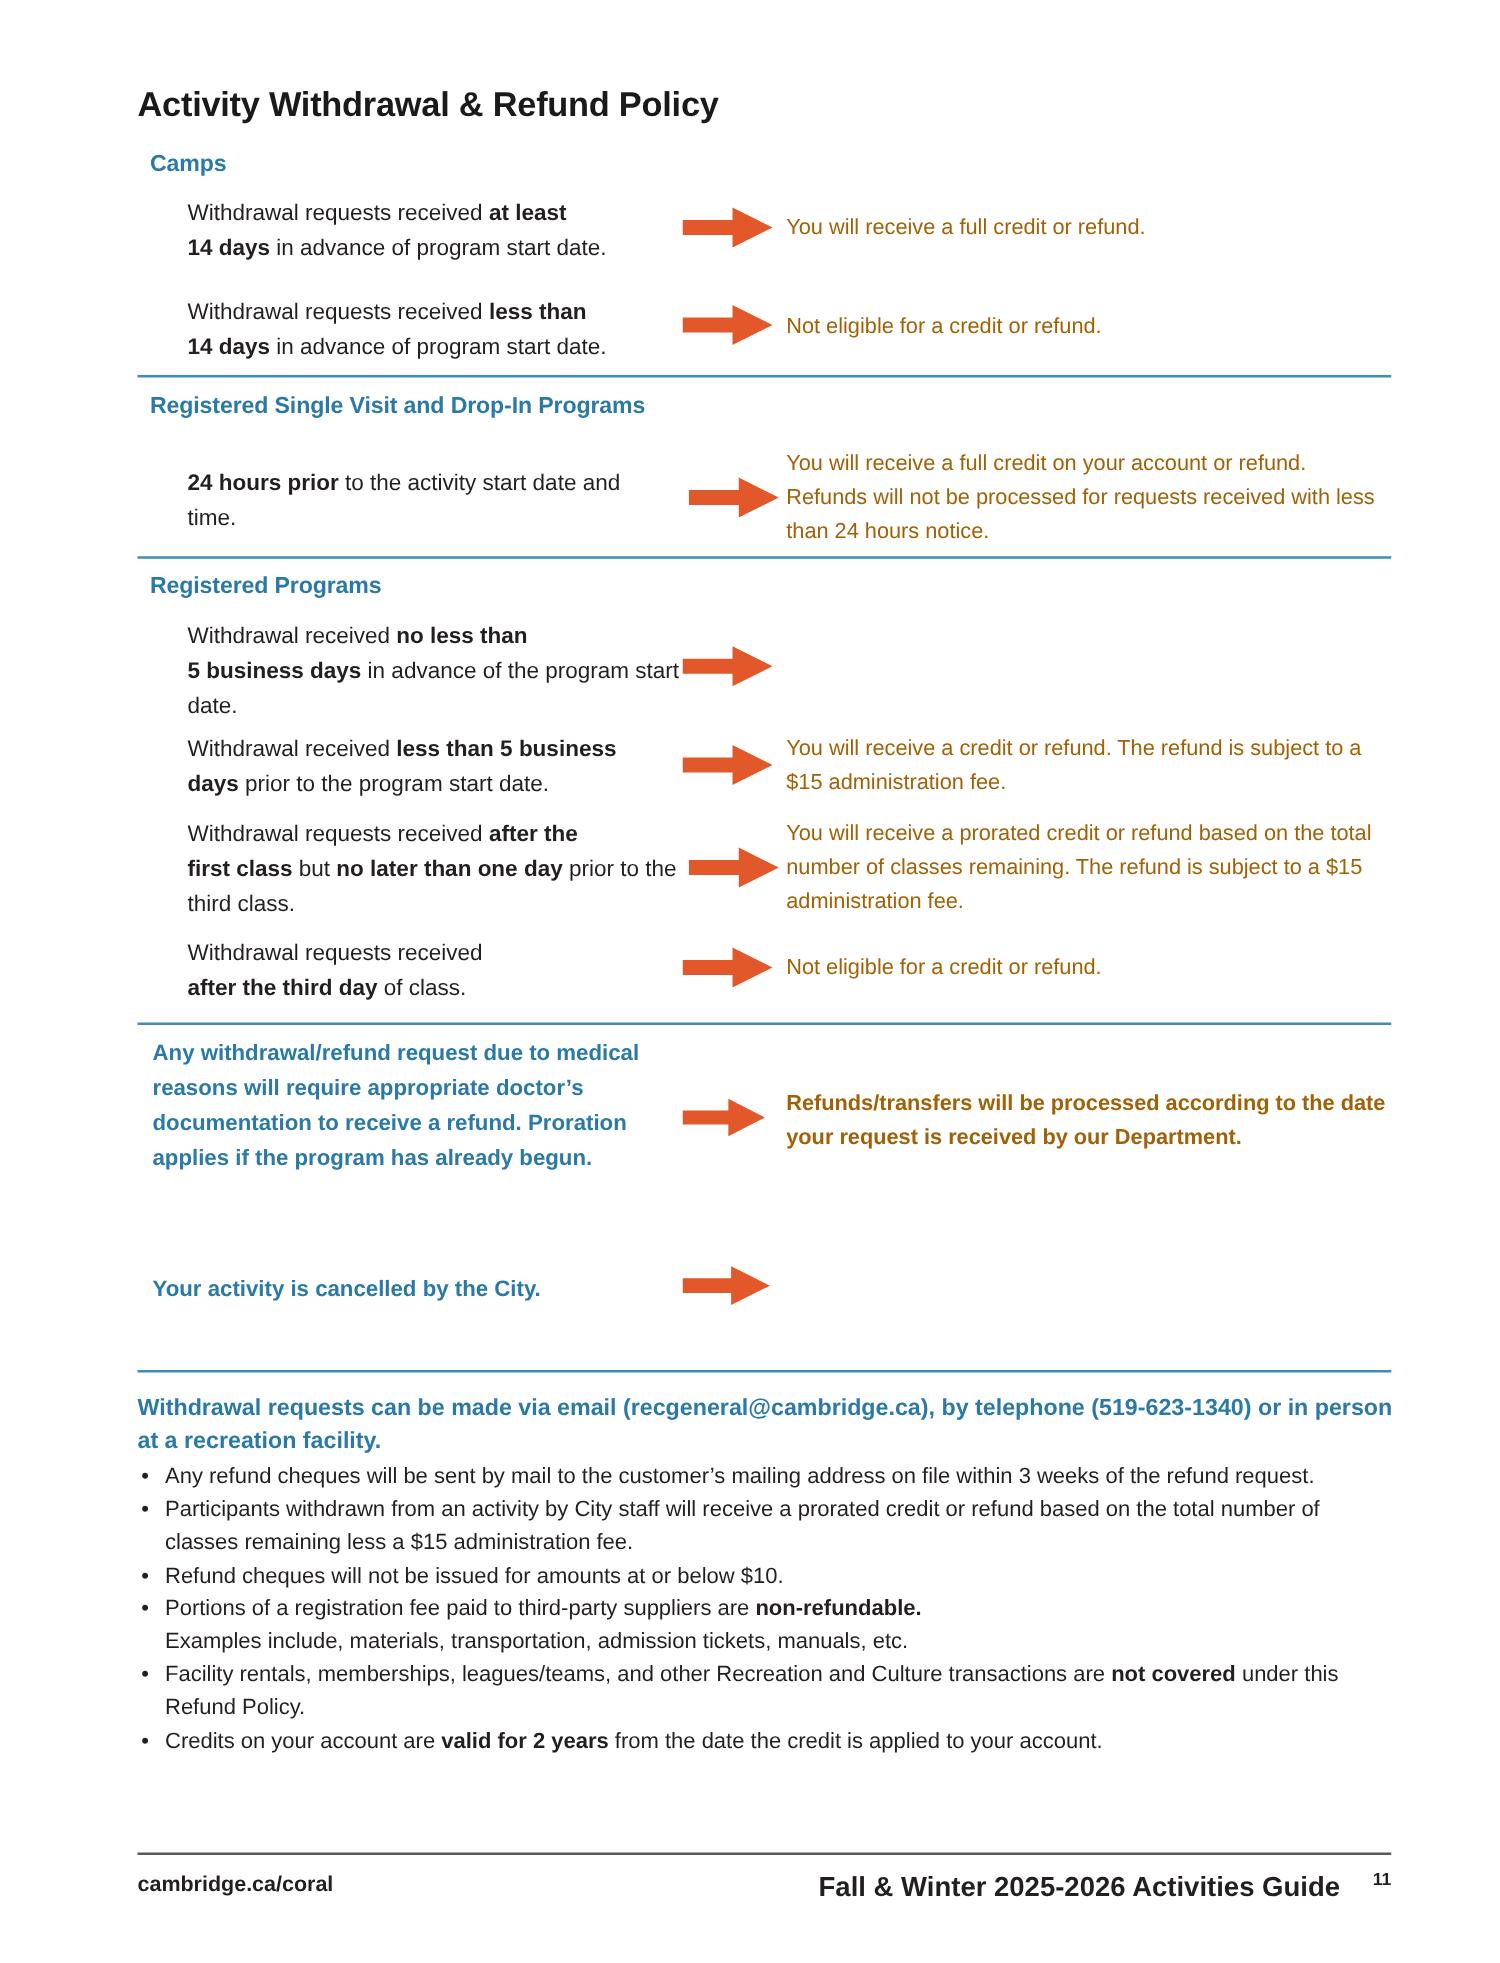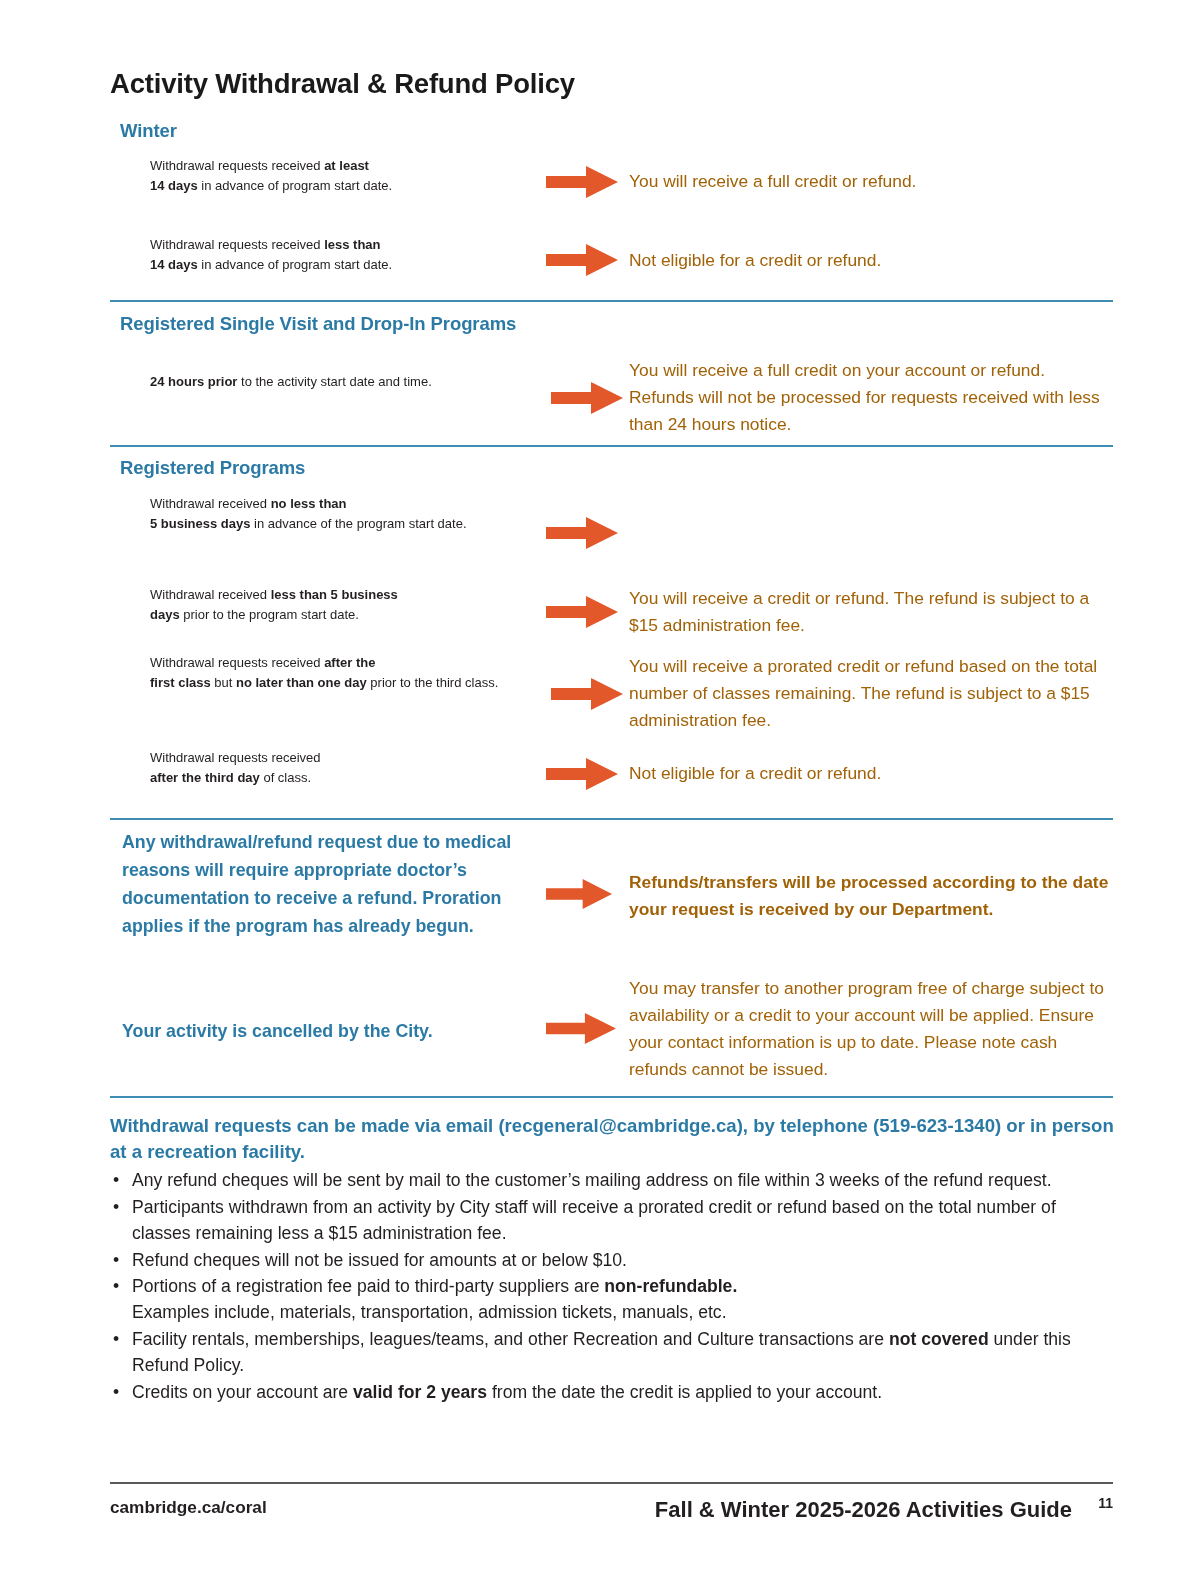--- a/index.html
+++ b/index.html
@@ -52,21 +52,21 @@
   }
   .rule-footer {
     position: absolute;
     left: 110px;
     width: 1003px;
     height: 0;
     border-top: 2.2px solid #58595b;
   }
   .col-left {
     position: absolute;
-    font-size: 13px;
+    font-size: 18px;
     line-height: 1.56;
     color: #231f20;
   }
   .col-left.indent { left: 150px; width: 390px; }
   .col-right {
     position: absolute;
     left: 629px;
     width: 480px;
     font-size: 17.4px;
     line-height: 1.56;
@@ -147,21 +147,21 @@
     white-space: nowrap;
   }
 </style>
 </head>
 <body>
 
 <div class="page">
 
   <div class="page-title">Activity Withdrawal &amp; Refund Policy</div>
 
-  <div class="sec-head" style="position:absolute;left:120px;top:120px;">Winter</div>
+  <div class="sec-head" style="position:absolute;left:120px;top:120px;">Camps</div>
 
   <div class="col-left indent" style="top:156px;">
     <span>Withdrawal requests received </span><b>at least<br>14 days</b><span> in advance of program start date.</span>
   </div>
   <div class="arrow" style="left:546px;top:165px;">
     <svg viewBox="0 0 72 34" preserveAspectRatio="none">
       <polygon points="0,11 40,11 40,1 72,17 40,33 40,23 0,23" fill="#e2582a"></polygon>
     </svg>
   </div>
   <div class="col-right" style="top:168px;">You will receive a full credit or refund.</div>
@@ -242,21 +242,20 @@
     </svg>
   </div>
   <div class="col-right" style="top:869px;font-weight:bold;">Refunds/transfers will be processed according to the date your request is received by our Department.</div>
 
   <div class="blue-block" style="position:absolute;left:122px;top:1017px;width:420px;">Your activity is cancelled by the City.</div>
   <div class="arrow" style="left:546px;top:1012px;width:70px;height:33px;">
     <svg viewBox="0 0 72 34" preserveAspectRatio="none">
       <polygon points="0,11 40,11 40,1 72,17 40,33 40,23 0,23" fill="#e2582a"></polygon>
     </svg>
   </div>
-  <div class="col-right" style="top:975px;">You may transfer to another program free of charge subject to availability or a credit to your account will be applied. Ensure your contact information is up to date. Please note cash refunds cannot be issued.</div>
 
   <div class="rule" style="top:1096px;"></div>
 
   <div class="notes-head">Withdrawal requests can be made via email (recgeneral@cambridge.ca), by telephone (519-623-1340) or in person at a recreation facility.</div>
 
   <div class="bullets">
 
     <div class="bullet">
       <span class="dot">•</span>
       <span>Any refund cheques will be sent by mail to the customer’s mailing address on file within 3 weeks of the refund request.</span>

